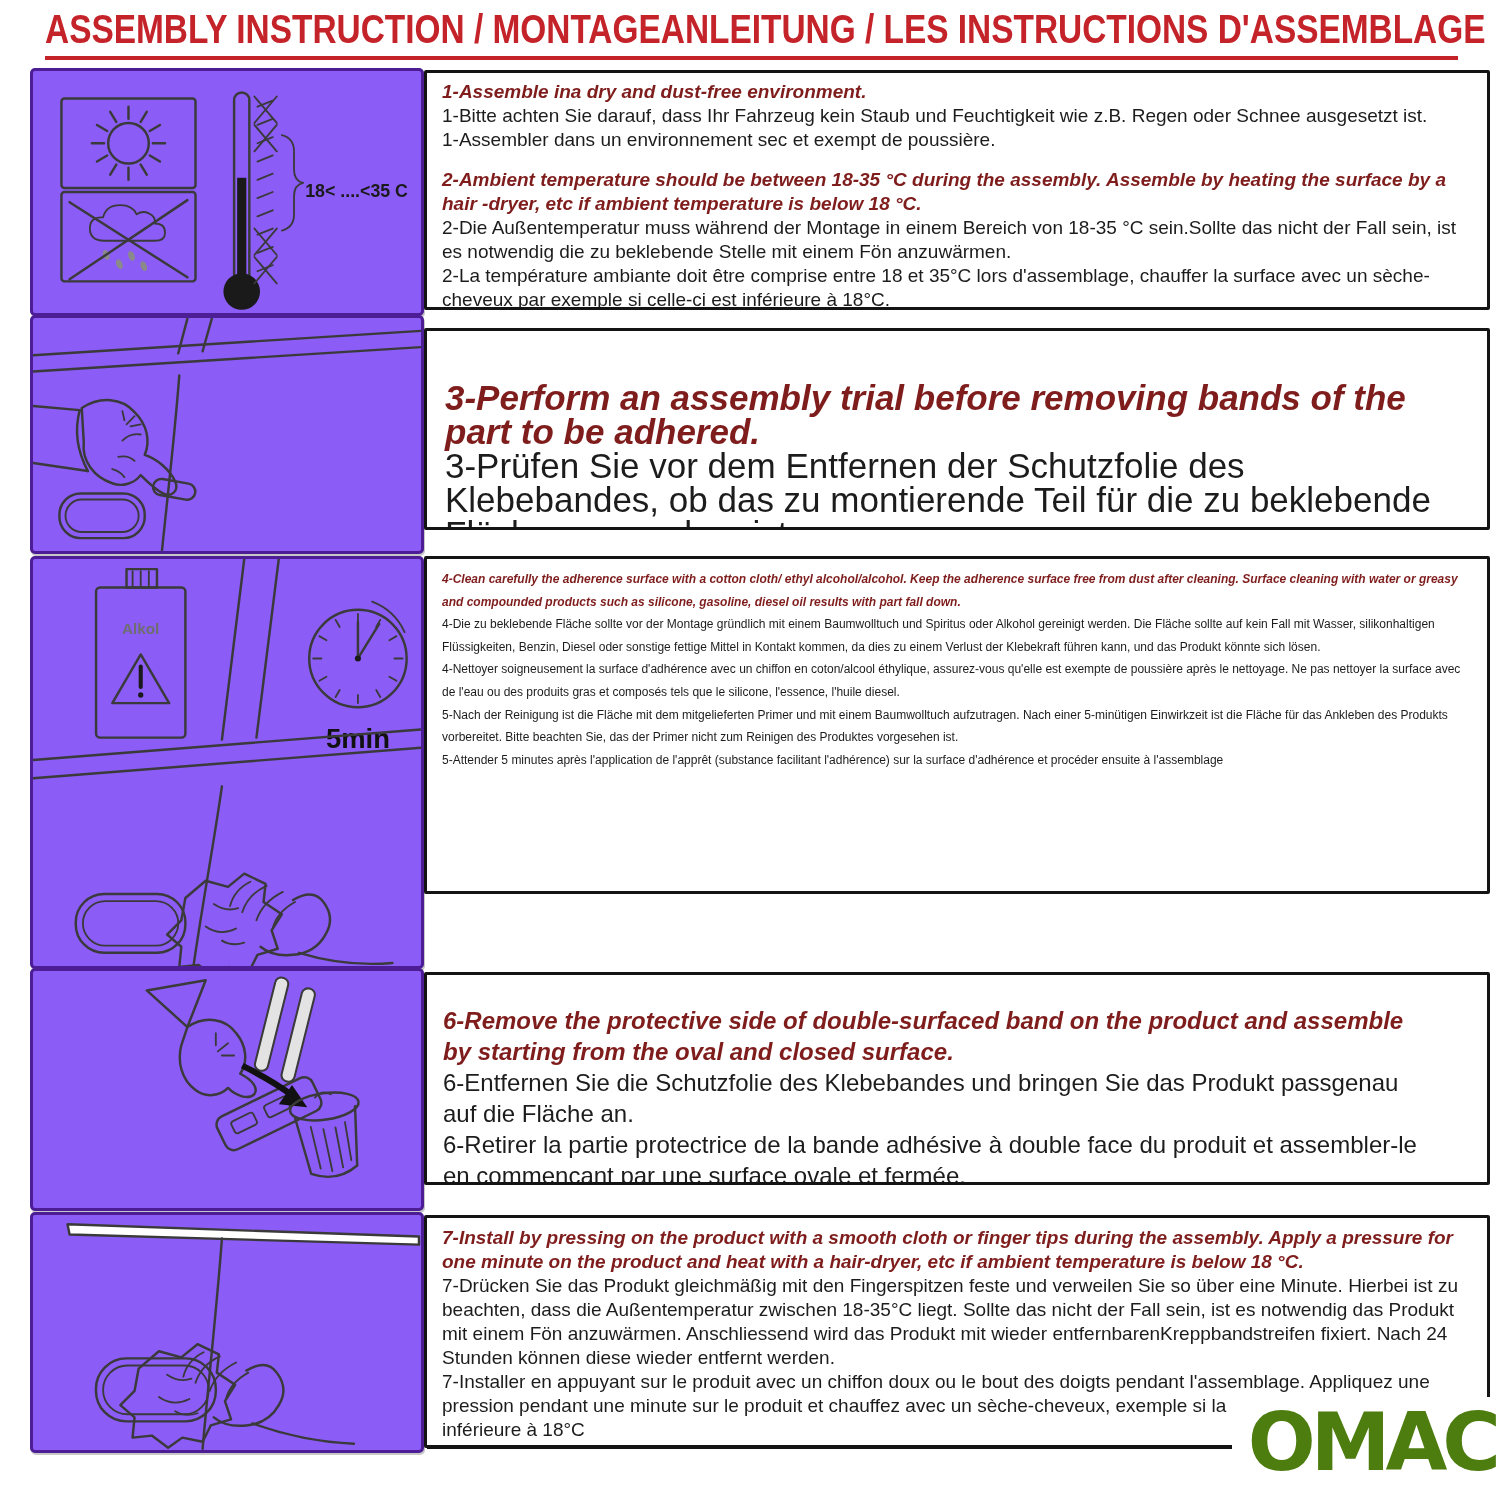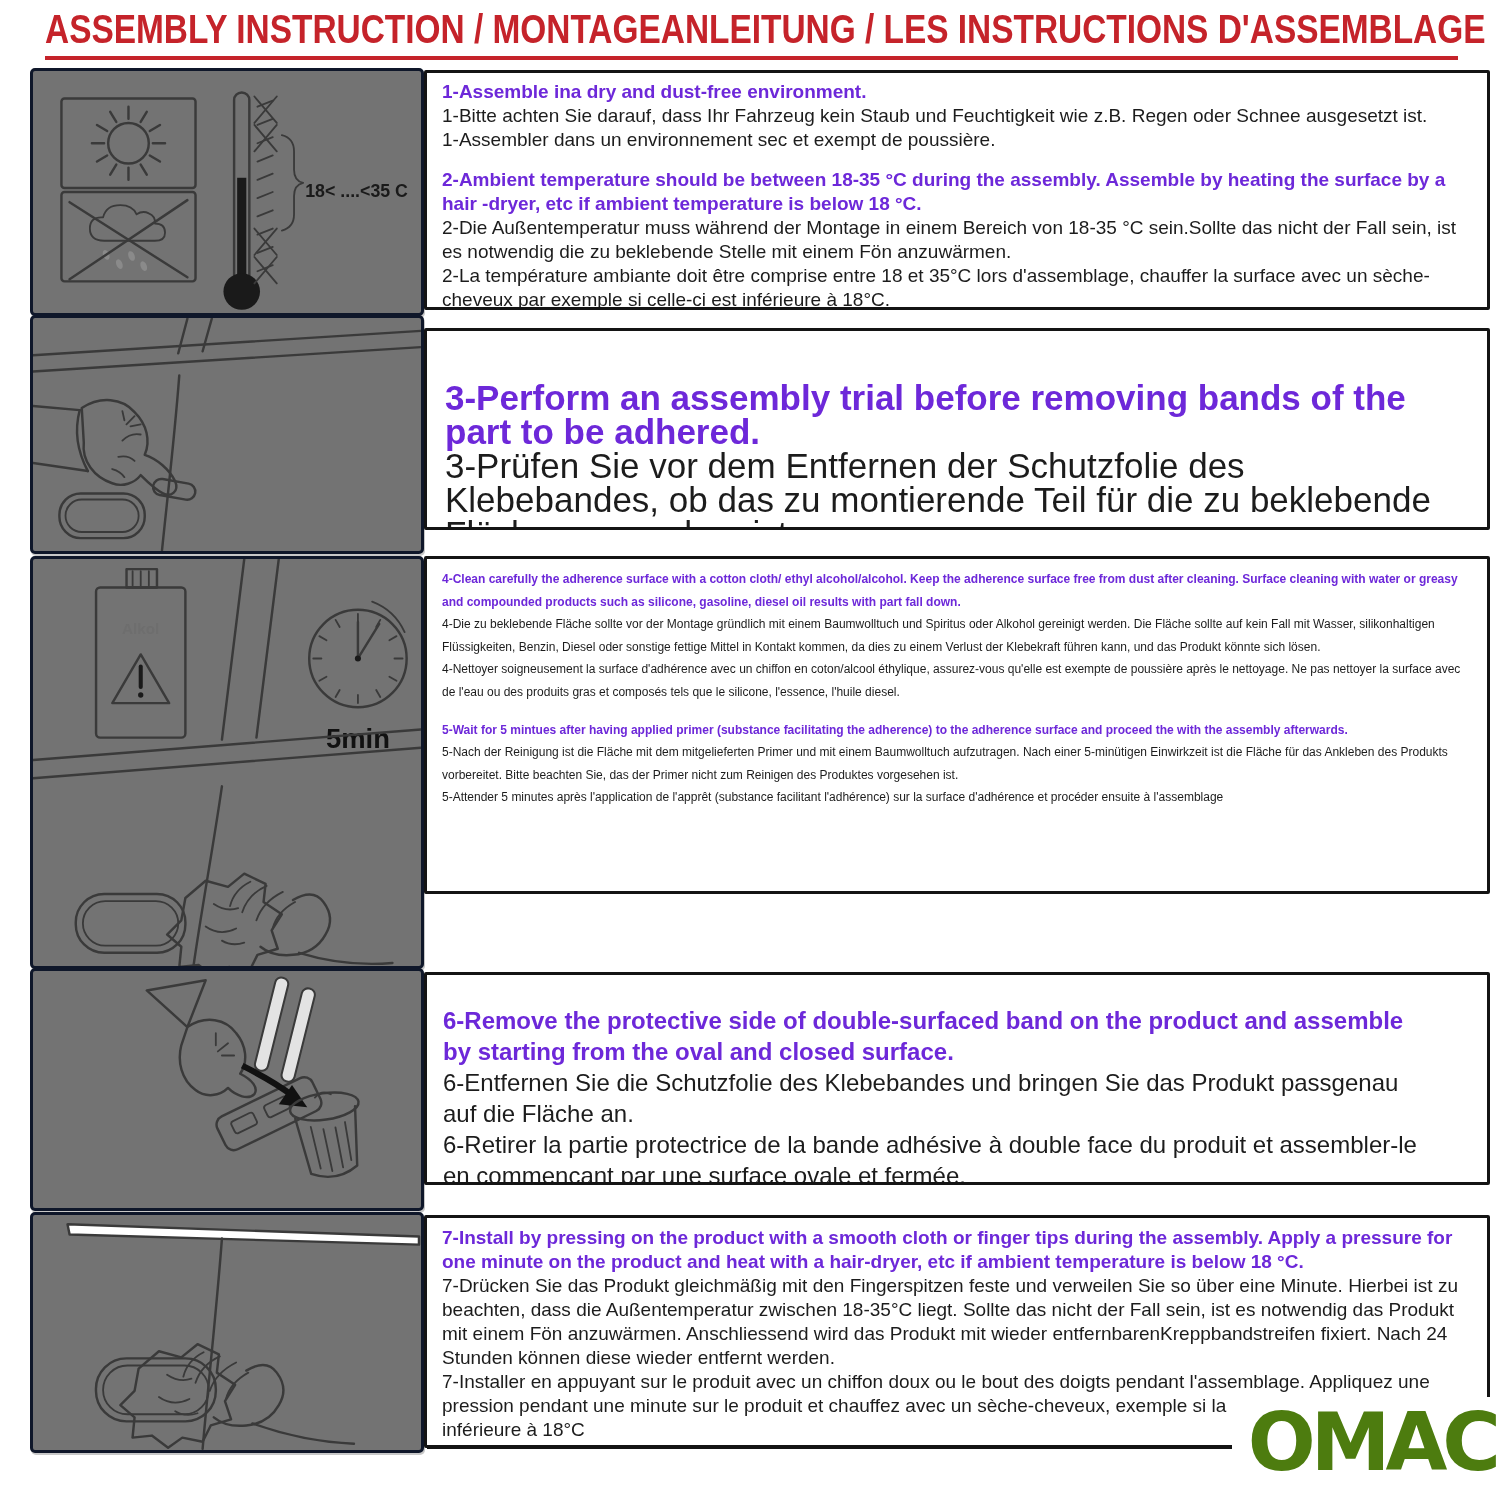--- a/index.html
+++ b/index.html
@@ -4,32 +4,32 @@
 <style>
   html,body{margin:0;padding:0;background:#fff;}
   .sheet{position:relative;width:1500px;height:1500px;background:#fff;overflow:hidden;
          font-family:"Liberation Sans",sans-serif;color:#1c1c1c;}
   
   .title{position:absolute;left:45px;top:6px;margin:0;font-size:41px;font-weight:bold;
          color:#c5232a;white-space:nowrap;transform:scaleX(0.815);transform-origin:0 50%;
          letter-spacing:0px;}
   .title-rule{position:absolute;left:45px;top:56px;width:1413px;height:4px;background:#c5232a;}
   
-  .fig{position:absolute;left:30px;width:388px;background:#737373;border:3px solid #0f172a;
+  .fig{position:absolute;left:30px;width:388px;background:#8b5cf6;border:3px solid #4c1d95;
        border-radius:5px;box-shadow:1px 2px 0 #c8c8c8;}
   .txt{position:absolute;left:424px;width:1066px;background:#fff;border:3px solid #141414;
        border-radius:2px;overflow:hidden;box-sizing:border-box;}
   .fig svg{display:block;width:100%;height:100%;}
   .f1{top:68px;height:242px;}  .t1{top:70px;height:240px;padding:7px 15px 0 15px;font-size:19px;line-height:24px;}
   .f2{top:315px;height:233px;} .t2{top:328px;height:202px;padding:50px 20px 0 18px;font-size:35px;line-height:34px;}
   .f3{top:556px;height:407px;} .t3{top:556px;height:338px;padding:9px 14px 0 15px;font-size:12px;line-height:22.6px;}
   .f4{top:968px;height:237px;} .t4{top:972px;height:213px;padding:30px 55px 0 16px;font-size:24px;line-height:31px;}
   .f5{top:1212px;height:235px;}.t5{top:1215px;height:233px;padding:8px 15px 0 15px;font-size:19px;line-height:24px;}
   .txt p{margin:0;}
-  .txt p.b{font-weight:bold;color:#6d28d9;}
+  .txt p.b{font-weight:bold;color:#7f1d1d;font-style:italic;}
   .txt p.mt{margin-top:18px;}
   .t1 p.mt{margin-top:16px;}
   .t3 p.mt{margin-top:15px;}
   
   .ln{fill:none;stroke:#3a3a3a;stroke-width:2.4;stroke-linecap:round;stroke-linejoin:round;}
   .lnth{fill:none;stroke:#3a3a3a;stroke-width:1.8;stroke-linecap:round;stroke-linejoin:round;}
   .fillb{fill:#1a1a1a;stroke:none;}
   
   .logo{position:absolute;top:1397px;right:4px;background:#fff;padding:0 0 0 16px;
         font-weight:bold;font-size:80px;line-height:92px;letter-spacing:-5px;
@@ -153,21 +153,20 @@
         <path class="lnth" d="M214,318 q-16,8 -20,24 M230,322 q-18,8 -24,26 M246,328 q-20,10 -26,28 M258,338 q-18,10 -22,26"></path>
         <path class="ln" d="M262,388 q46,14 92,10"></path>
       </g>
     </svg>
   </div>
 
   <div class="txt t3">
     <p class="b">4-Clean carefully the adherence surface with a cotton cloth/ ethyl alcohol/alcohol. Keep the adherence surface free from dust after cleaning. Surface cleaning with water or greasy and compounded products such as silicone, gasoline, diesel oil results with part fall down.</p>
     <p>4-Die zu beklebende Fläche sollte vor der Montage gründlich mit einem Baumwolltuch und Spiritus oder Alkohol gereinigt werden. Die Fläche sollte auf kein Fall mit Wasser, silikonhaltigen Flüssigkeiten, Benzin, Diesel oder sonstige fettige Mittel in Kontakt kommen, da dies zu einem Verlust der Klebekraft führen kann, und das Produkt könnte sich lösen.</p>
     <p>4-Nettoyer soigneusement la surface d'adhérence avec un chiffon en coton/alcool éthylique, assurez-vous qu'elle est exempte de poussière après le nettoyage. Ne pas nettoyer la surface avec de l'eau ou des produits gras et composés tels que le silicone, l'essence, l'huile diesel.</p>
-    <p class="b mt">5-Wait for 5 mintues after having applied primer (substance facilitating the adherence) to the adherence surface and proceed the with the assembly afterwards.</p>
     <p>5-Nach der Reinigung ist die Fläche mit dem mitgelieferten Primer und mit einem Baumwolltuch aufzutragen. Nach einer 5-minütigen Einwirkzeit ist die Fläche für das Ankleben des Produkts vorbereitet. Bitte beachten Sie, das der Primer nicht zum Reinigen des Produktes vorgesehen ist.</p>
     <p>5-Attender 5 minutes après l'application de l'apprêt (substance facilitant l'adhérence) sur la surface d'adhérence et procéder ensuite à l'assemblage</p>
   </div>
 
   <div class="fig f4">
     <svg viewBox="0 0 382 231">
       <g>
         <path class="ln" fill="#fff" d="M112,18 L170,8 L152,54 Z"></path>
         <path class="ln" fill="#fff" d="M152,54 C170,42 190,46 200,60 C210,72 212,88 204,100 C216,106 222,114 218,120 C212,126 200,122 192,114 C184,122 170,124 160,116 C146,106 142,88 146,72 Z"></path>
         <path class="lnth" d="M182,78 l10,-8 M186,82 l12,0 M180,72 l0,-12"></path>

